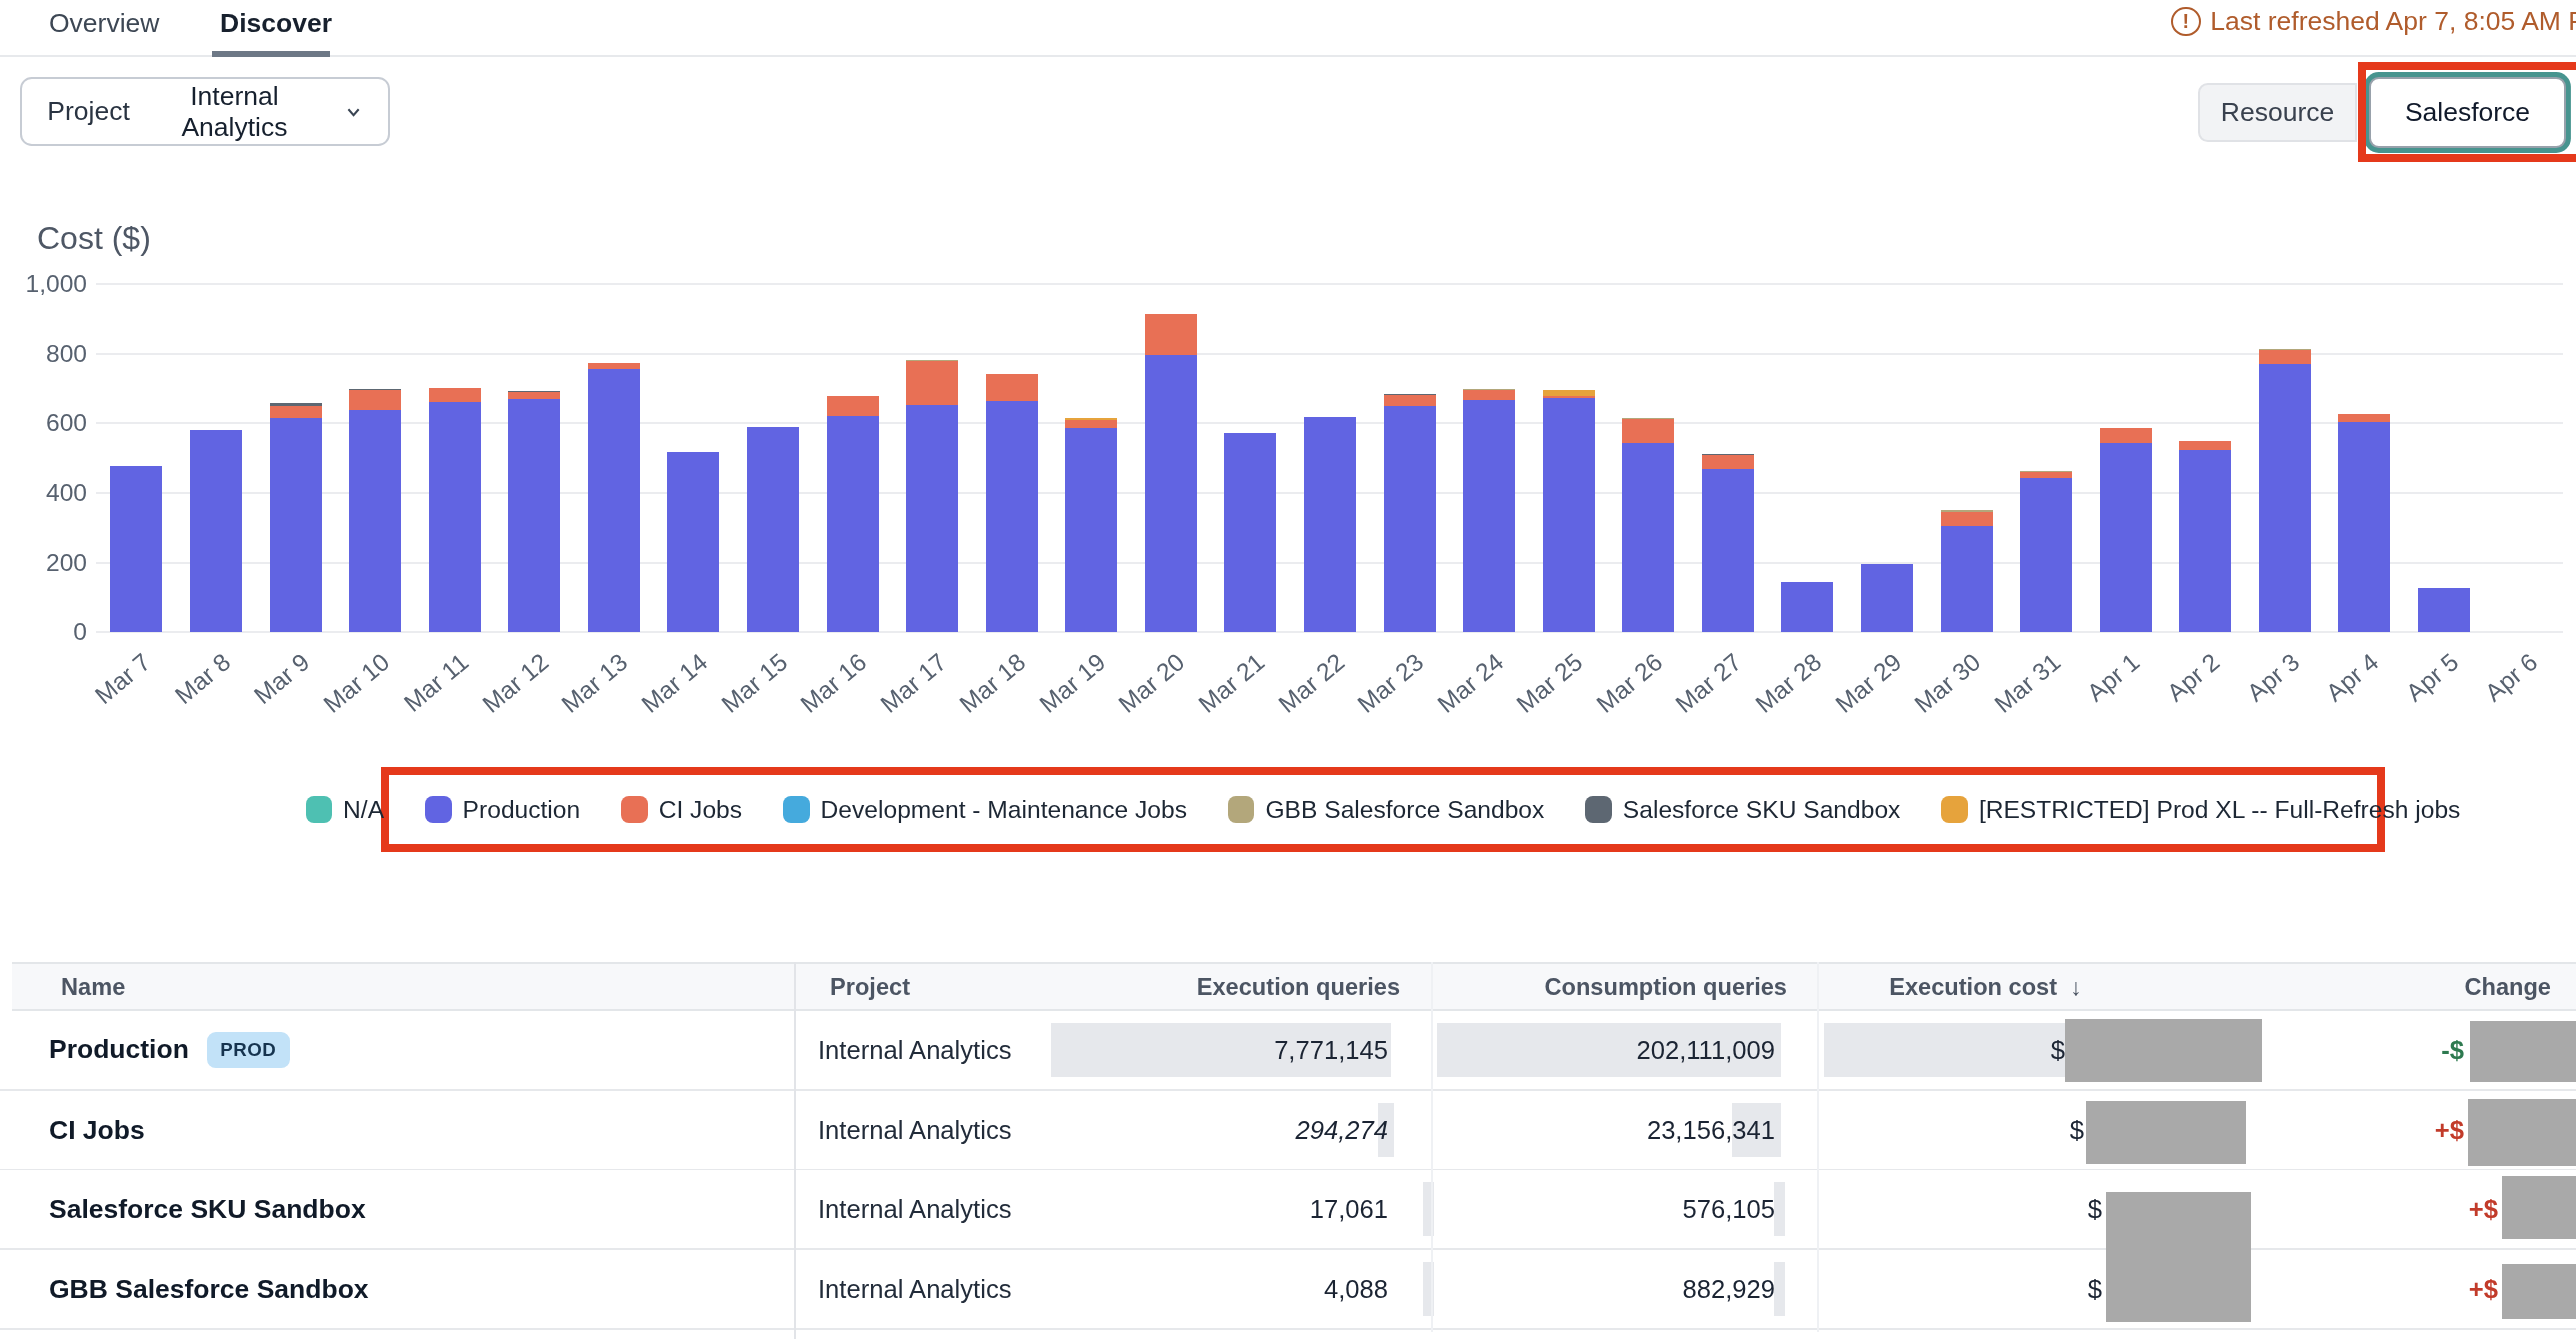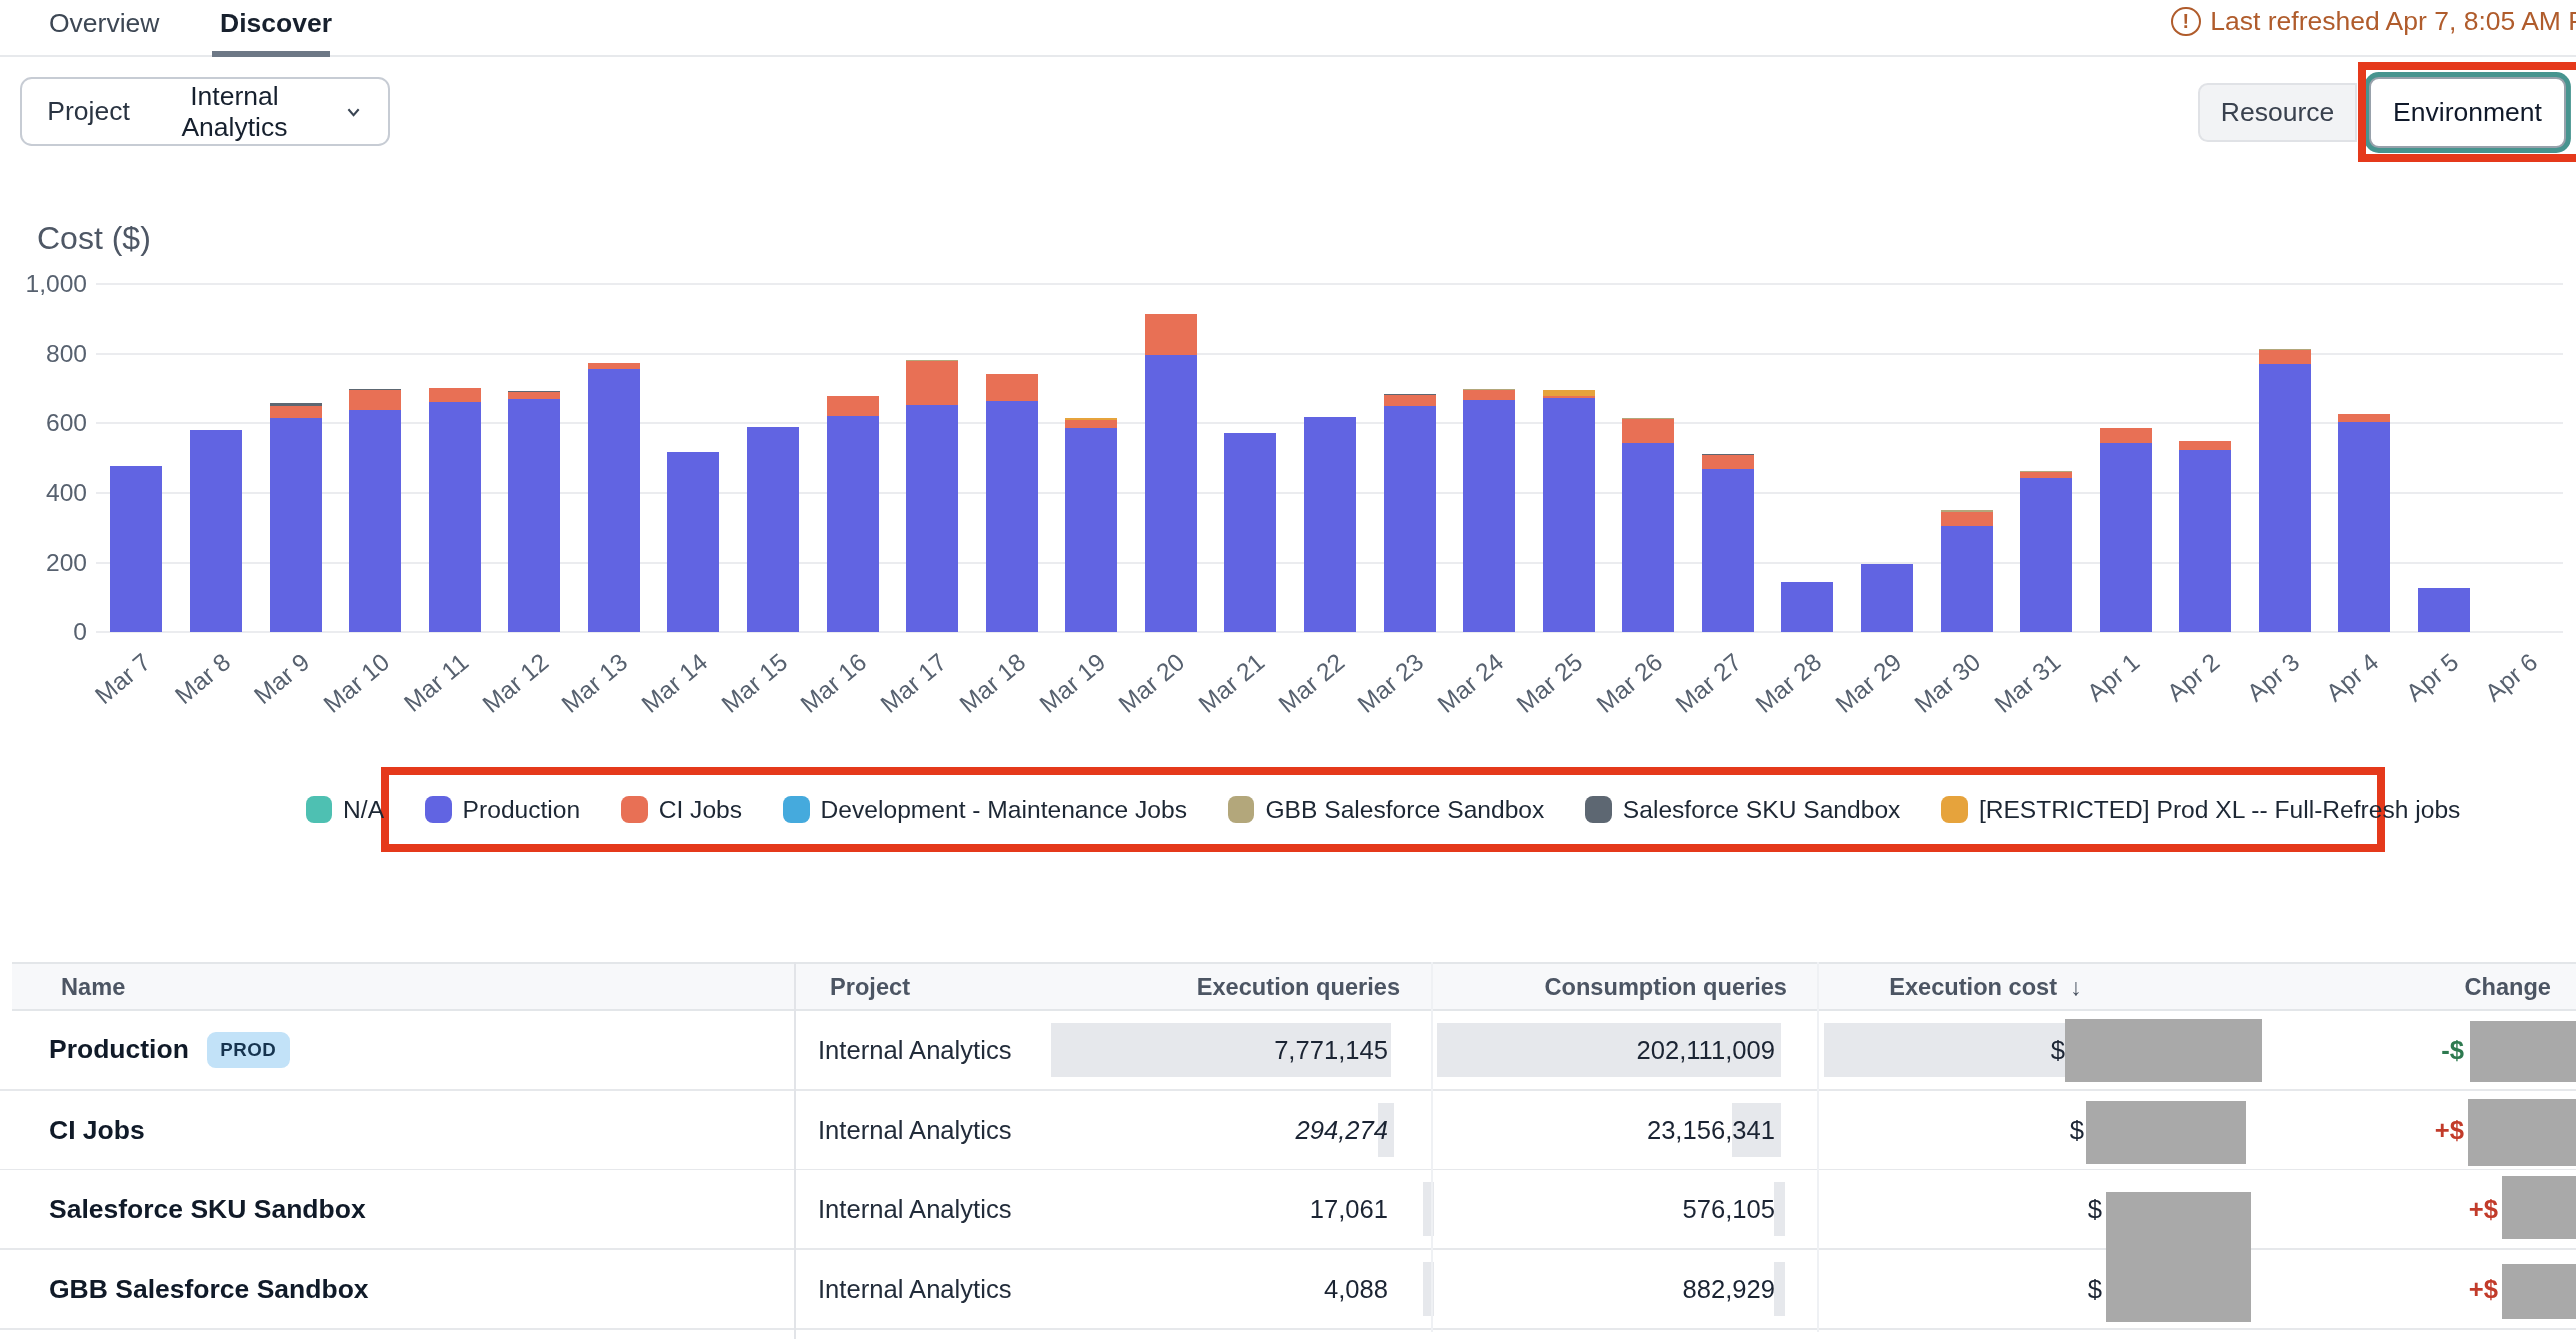--- a/index.html
+++ b/index.html
@@ -109,21 +109,21 @@
   <button class="project-select">
     <span class="p-label">Project</span>
     <span class="p-value">Internal Analytics</span>
     <svg class="chev" viewBox="0 0 20 20">
       <polyline points="4,7 10,14 16,7" fill="none" stroke="#3a4553" stroke-width="2.4"></polyline>
     </svg>
   </button>
 
   <div class="segmented">
     <button class="seg-btn seg-resource">Resource</button>
-    <button class="seg-btn seg-environment">Environment</button>
+    <button class="seg-btn seg-environment">Salesforce</button>
   </div>
   <div class="annot annot-env"></div>
 
   <h2 class="chart-title">Cost ($)</h2>
   <div class="plot" id="plot">
       <div class="gridline" style="top: 631px;"></div>
       <div class="ytick" style="top: 632px; left: 0px;">0</div>
       <div class="gridline" style="top: 562px;"></div>
       <div class="ytick" style="top: 563px; left: 0px;">200</div>
       <div class="gridline" style="top: 492px;"></div>

